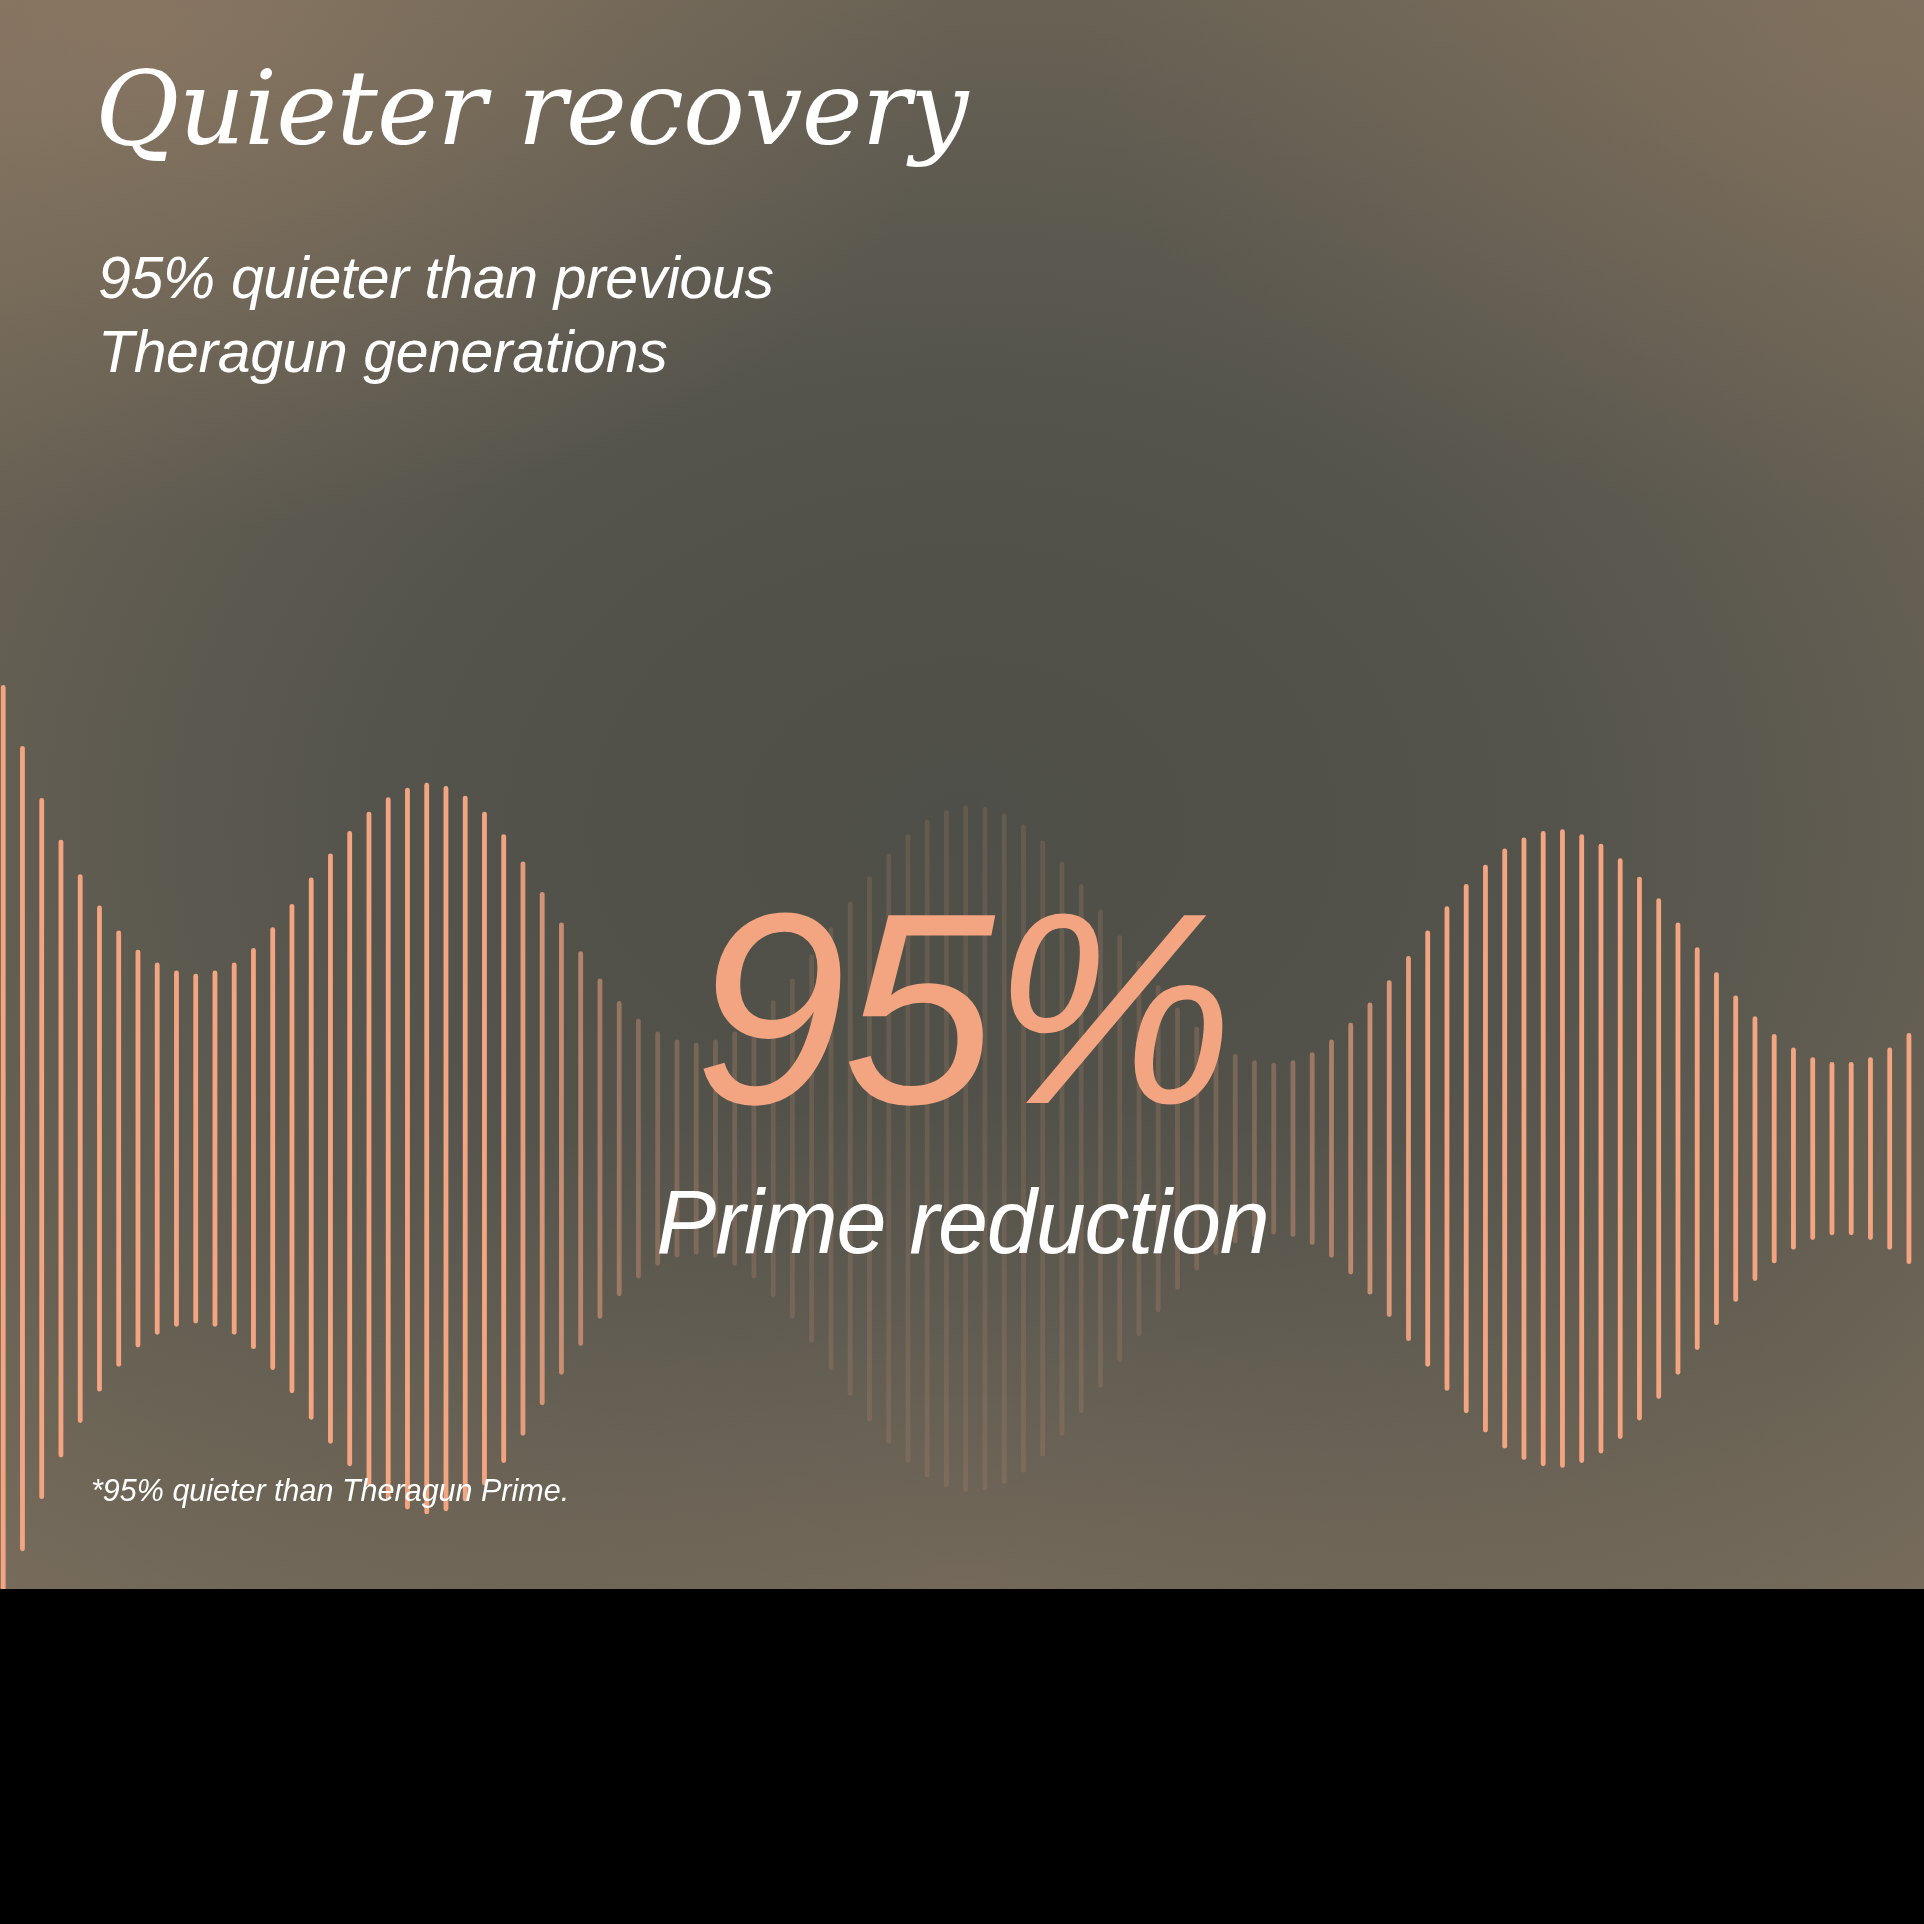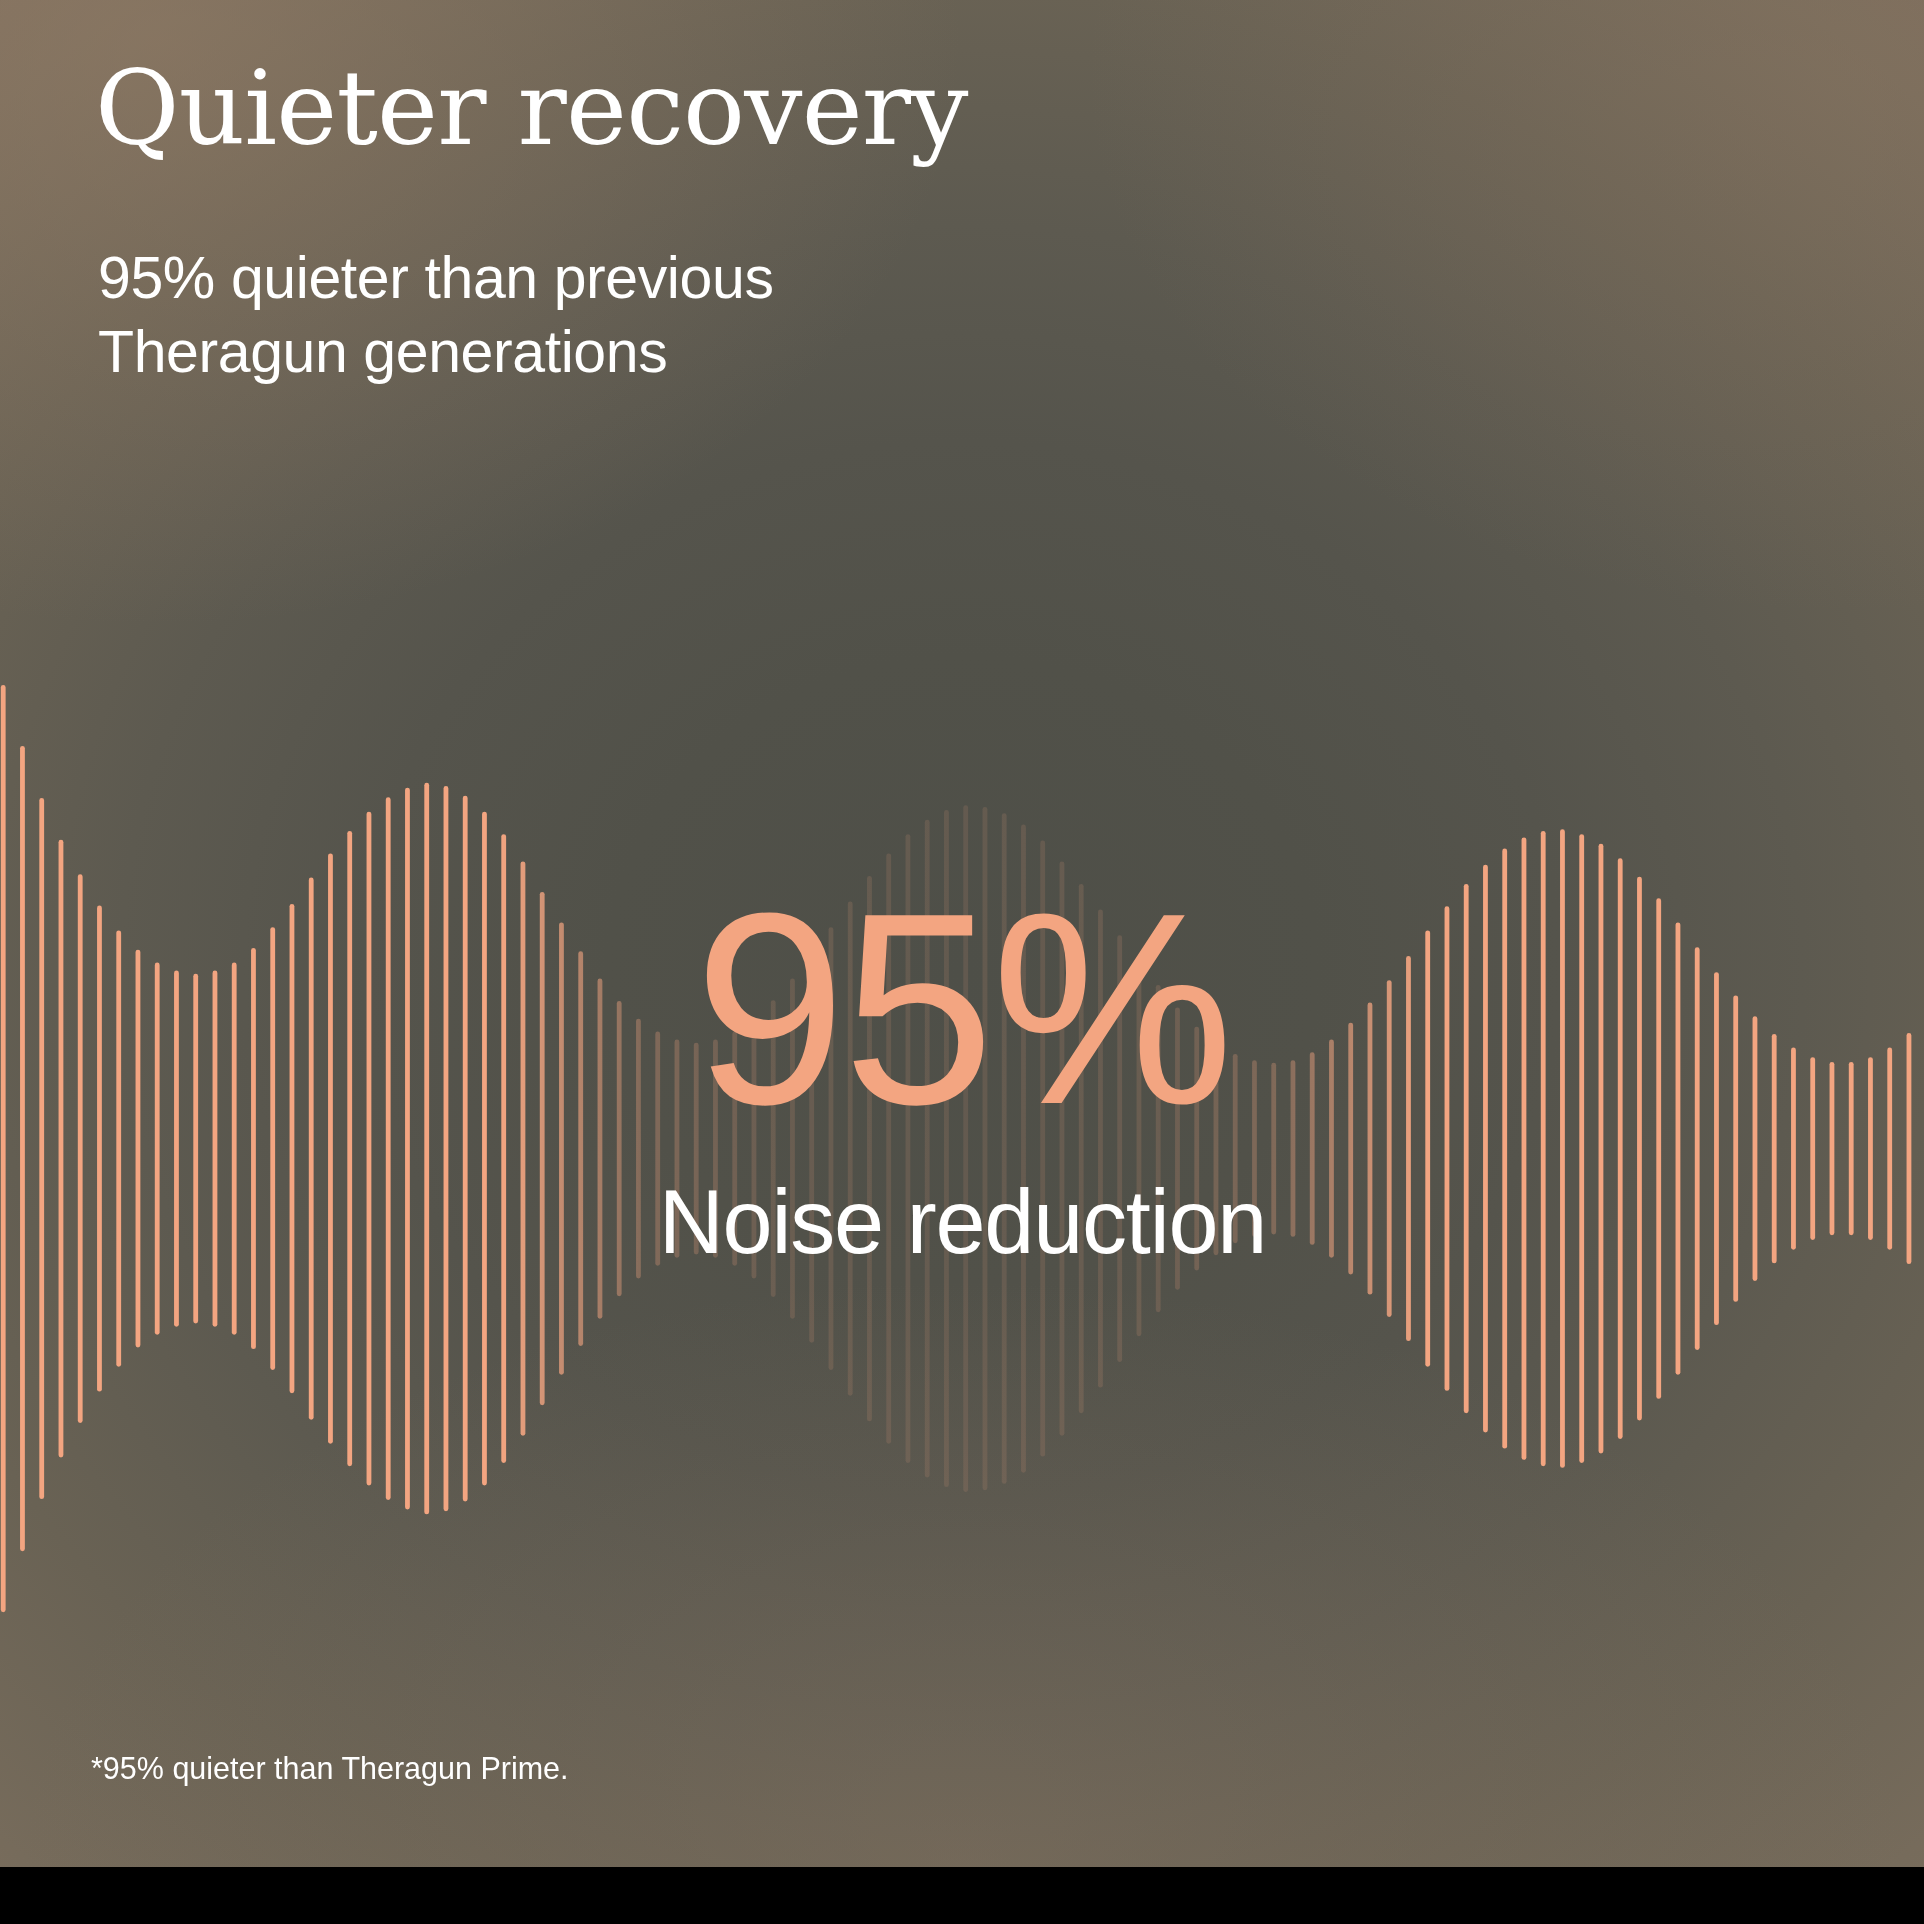--- a/index.html
+++ b/index.html
@@ -4,35 +4,36 @@
 <title>Quieter recovery</title>
 <style>
   html, body {
     margin: 0;
     padding: 0;
     background: #000;
   }
   #poster {
     position: relative;
     width: 1925px;
-    height: 1867px;
+    height: 1589px;
     overflow: hidden;
     font-family: "Liberation Sans", sans-serif;
     
     background:
       radial-gradient(115% 105% at 50% 52%,
         #4e4f48 0%,
         #515149 16%,
         #55544c 27%,
         #5d5a50 38%,
         #696254 50%,
         #766b5b 62%,
         #816f5f 73%,
         #877663 84%,
         #8a7865 100%);
+    font-style: italic;
   }
   
   #poster::before {
     content: "";
     position: absolute;
     inset: 0;
     pointer-events: none;
     background:
       radial-gradient(60% 45% at 8% 2%, rgba(150,126,103,0.55) 0%, rgba(150,126,103,0) 70%),
       radial-gradient(55% 40% at 96% 4%, rgba(140,118,97,0.40) 0%, rgba(140,118,97,0) 72%),
@@ -248,19 +249,19 @@
     </svg>
   </div>
 
   <h1 class="headline">Quieter recovery</h1>
 
   <p class="subhead">95% quieter than previous
 Theragun generations</p>
 
   <div class="stat-block">
     <div class="stat-number">95%</div>
-    <div class="stat-caption">Noise reduction</div>
+    <div class="stat-caption">Prime reduction</div>
   </div>
 
   <p class="footnote">*95% quieter than Theragun Prime.</p>
 
 </div>
 
 
 </body></html>

